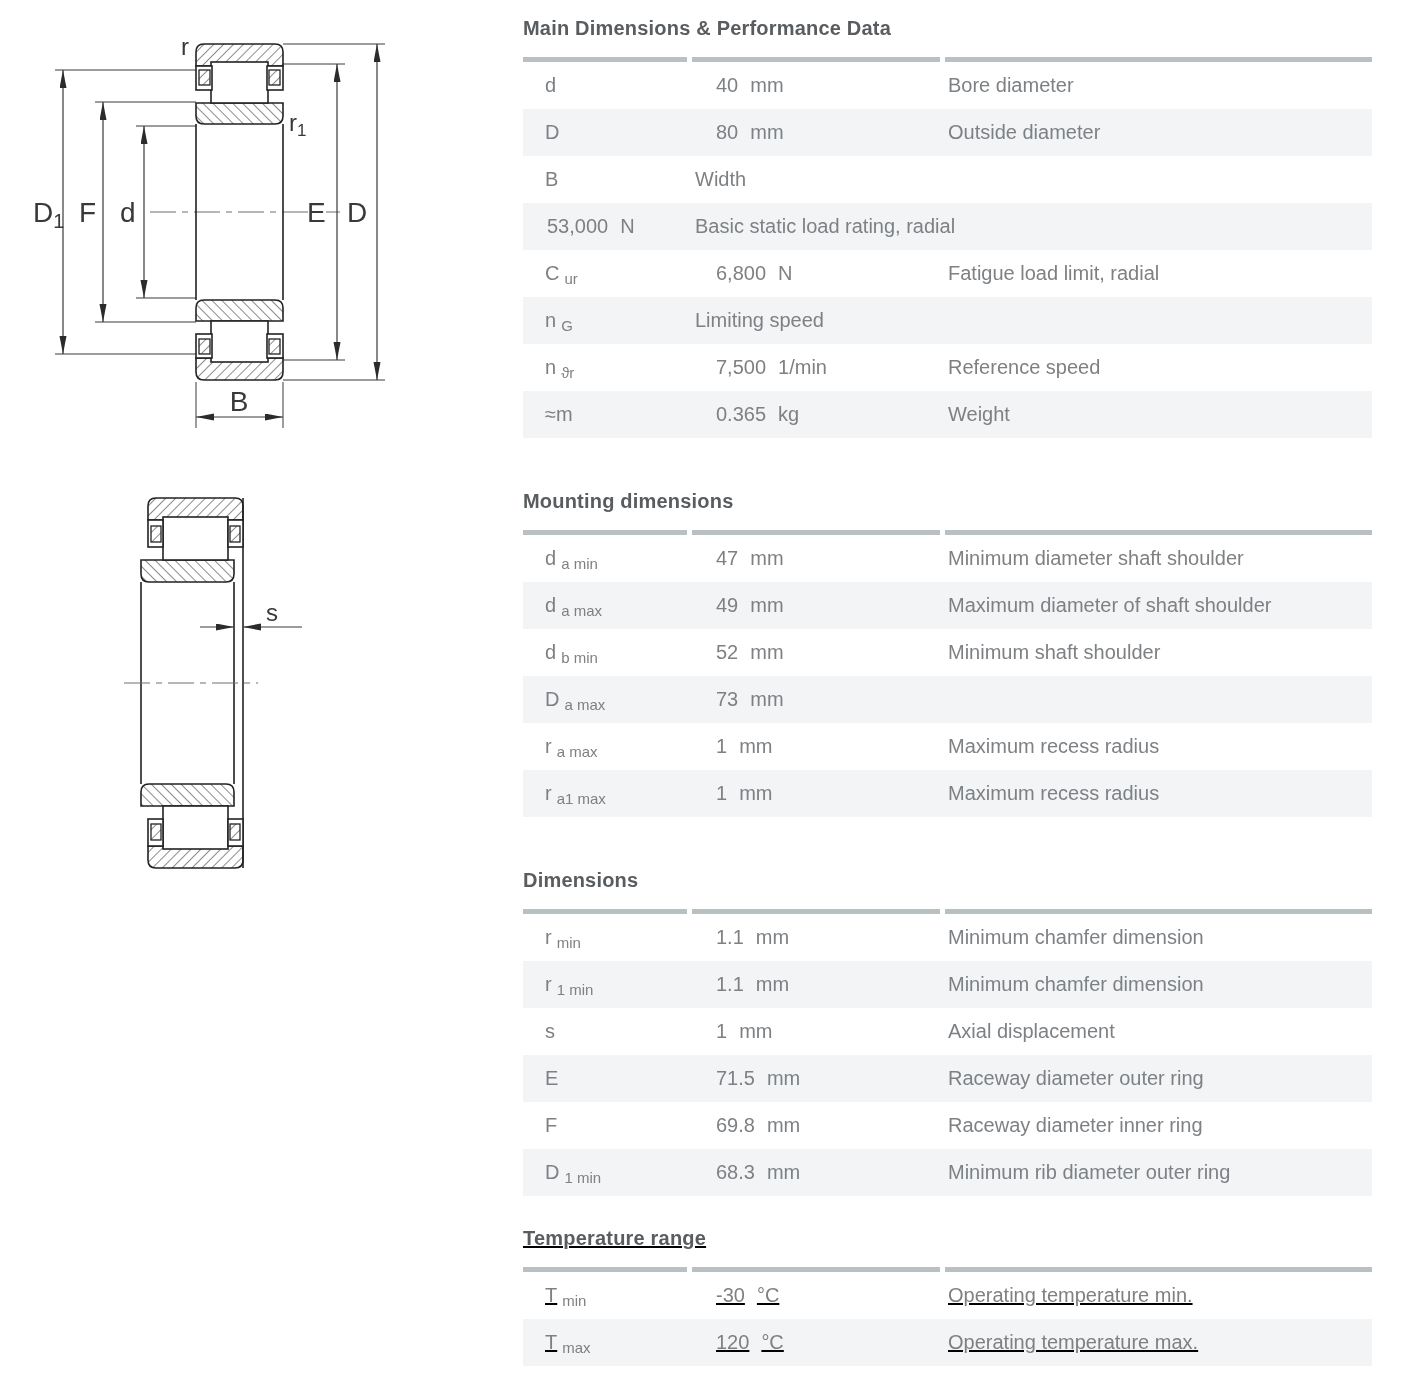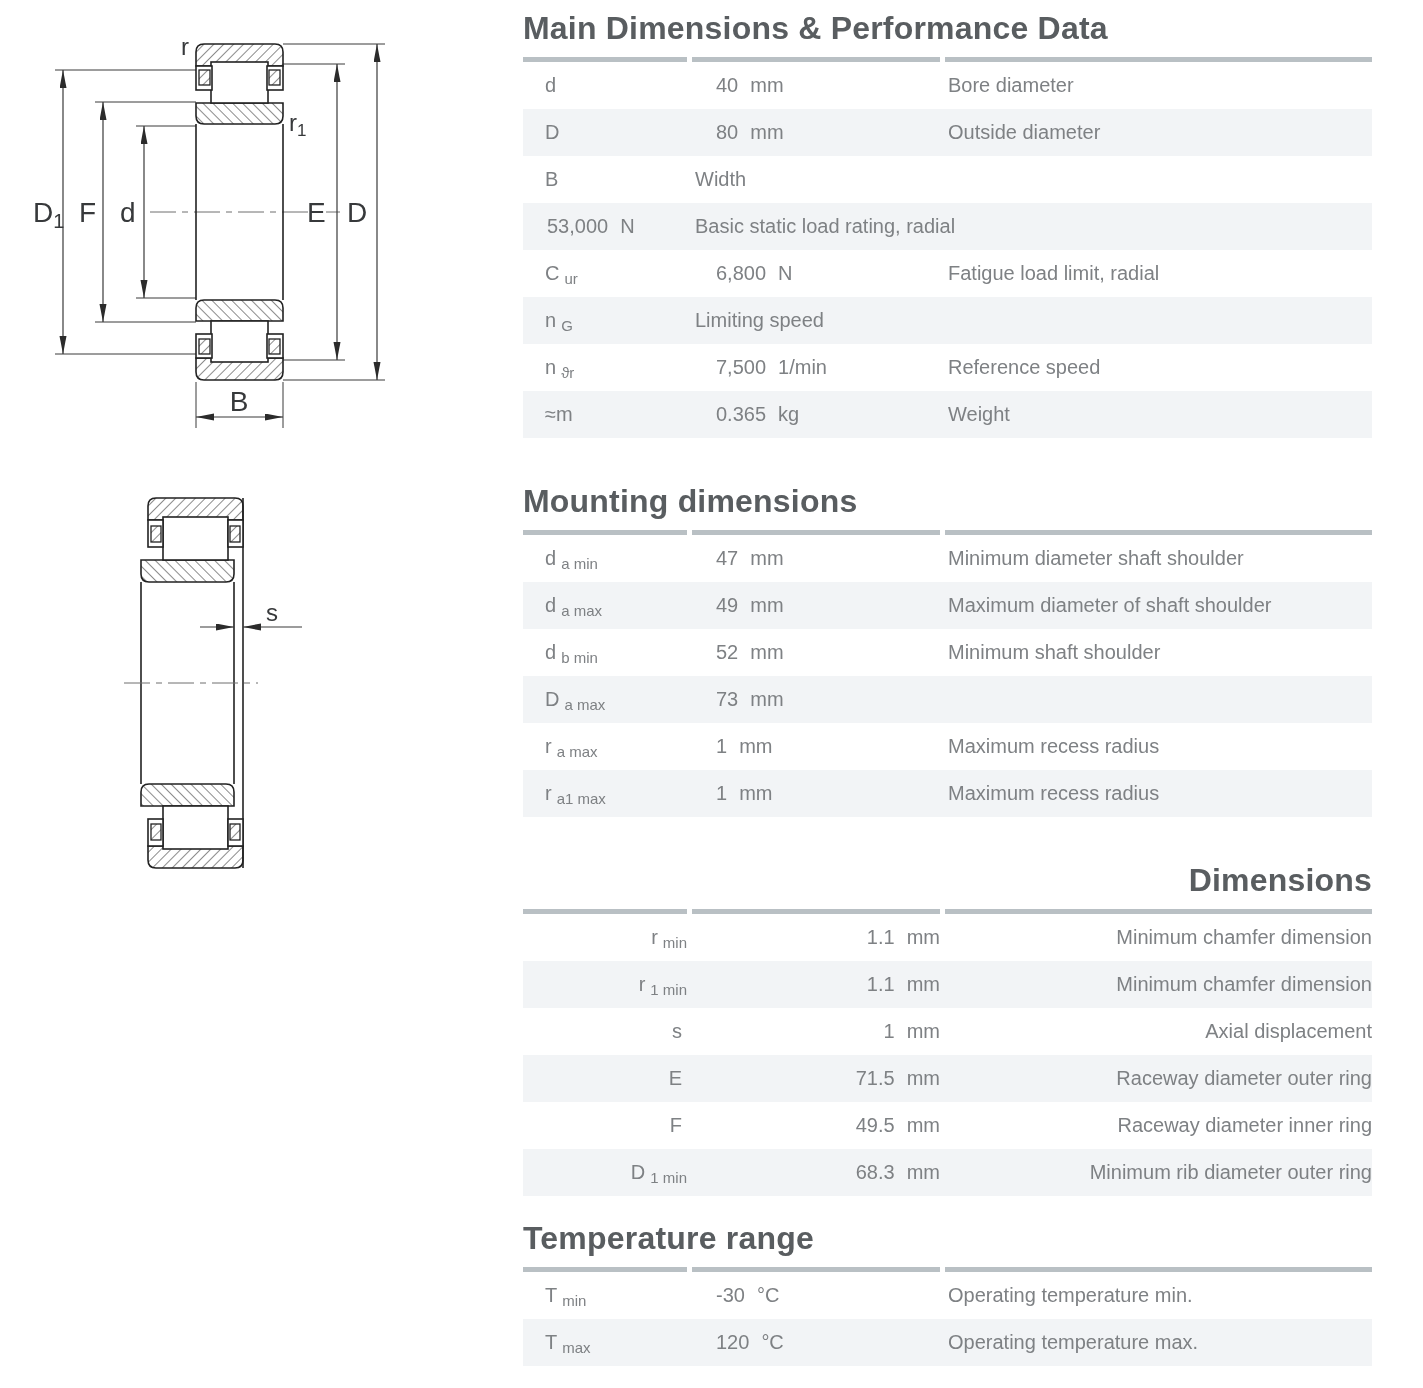--- a/index.html
+++ b/index.html
@@ -5,24 +5,24 @@
   html,body{margin:0;padding:0;}
   body{
     width:1423px;height:1388px;position:relative;background:#ffffff;
     font-family:"Liberation Sans", sans-serif;overflow:hidden;
     -webkit-font-smoothing:antialiased;
   }
   
   .datasheet{position:absolute;left:523px;top:0;width:849px;}
   .section{margin-top:49px;}
   .section.first{margin-top:14px;}
-  .section.third{text-align:right;}
-  .section.fourth{margin-top:28px;}
+  .section.third{}
+  .section.fourth{margin-top:28px;text-decoration:underline;}
   .sec-title{
-    margin:0;font-size:32px;line-height:28px;font-weight:bold;color:#595d60;
+    margin:0;font-size:20px;line-height:28px;font-weight:bold;color:#595d60;
     letter-spacing:.2px;
   }
   .rule{display:grid;grid-template-columns:164px 248px 1fr;column-gap:5px;margin-top:15px;}
   .rule i{display:block;height:5px;background:#b9c0c4;}
   .rows .row{
     display:grid;grid-template-columns:164px 248px 1fr;column-gap:5px;
     height:47px;line-height:47px;font-size:20px;color:#7e8184;
   }
   .rows .row:nth-of-type(even){background:#f2f4f6;}
   .sym-cell{padding-left:22px;white-space:nowrap;}
@@ -266,21 +266,21 @@
         </div>
 
         <div class="row">
           <div class="sym-cell"><span class="sym">E</span><span class="sub"></span></div>
           <div class="val-cell"><span class="val">71.5</span><span class="unit">mm</span></div>
           <div class="desc-cell">Raceway diameter outer ring</div>
         </div>
 
         <div class="row">
           <div class="sym-cell"><span class="sym">F</span><span class="sub"></span></div>
-          <div class="val-cell"><span class="val">49.5</span><span class="unit">mm</span></div>
+          <div class="val-cell"><span class="val">69.8</span><span class="unit">mm</span></div>
           <div class="desc-cell">Raceway diameter inner ring</div>
         </div>
 
         <div class="row">
           <div class="sym-cell"><span class="sym">D</span><span class="sub">1 min</span></div>
           <div class="val-cell"><span class="val">68.3</span><span class="unit">mm</span></div>
           <div class="desc-cell">Minimum rib diameter outer ring</div>
         </div>
       </div>
   </div>

